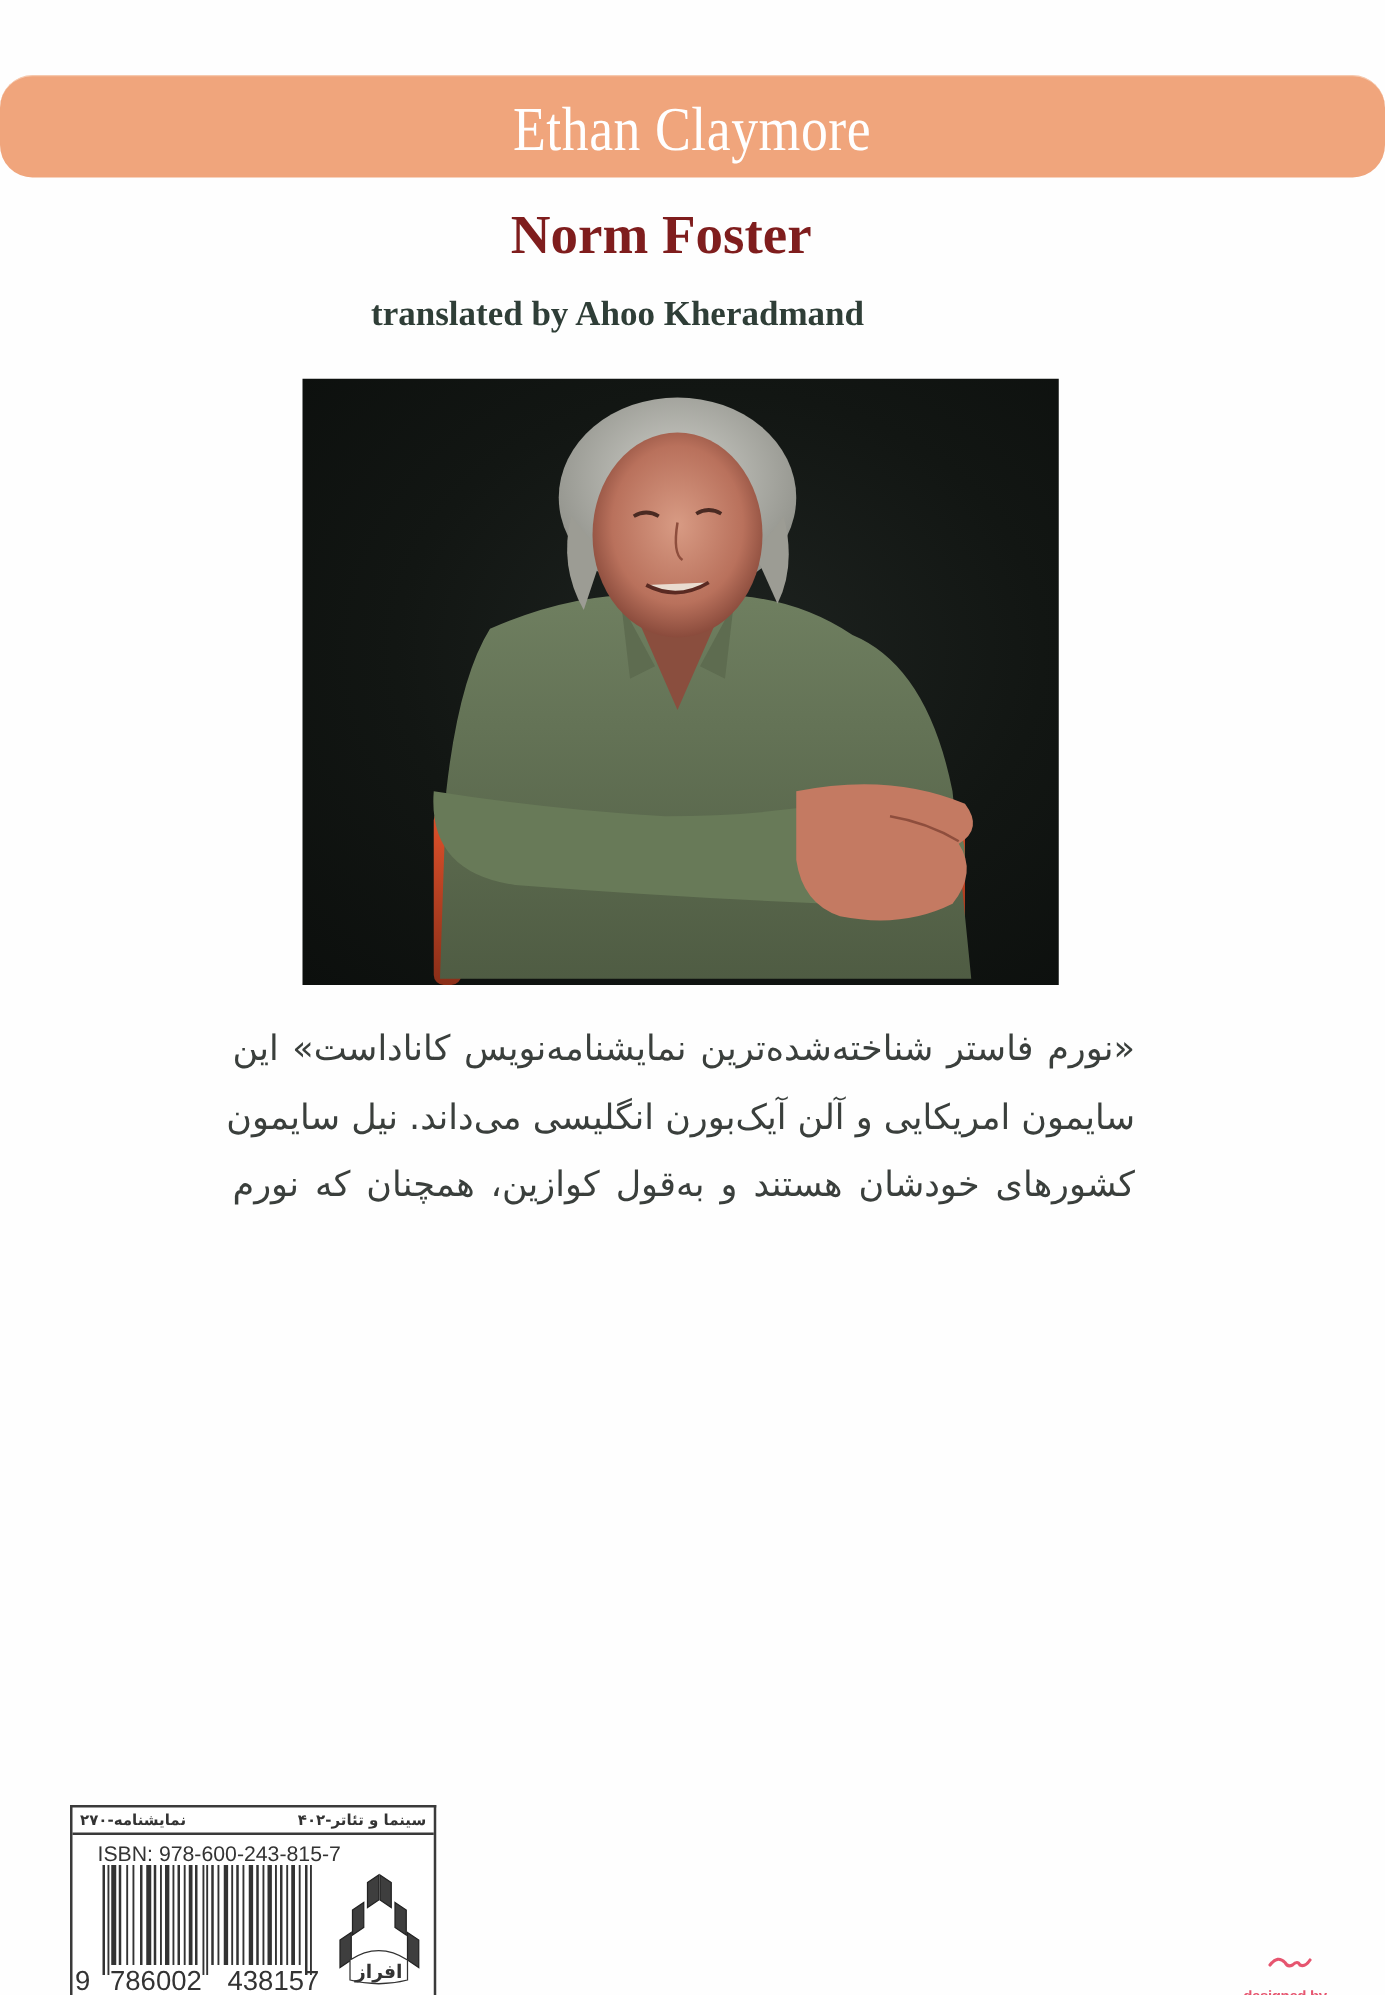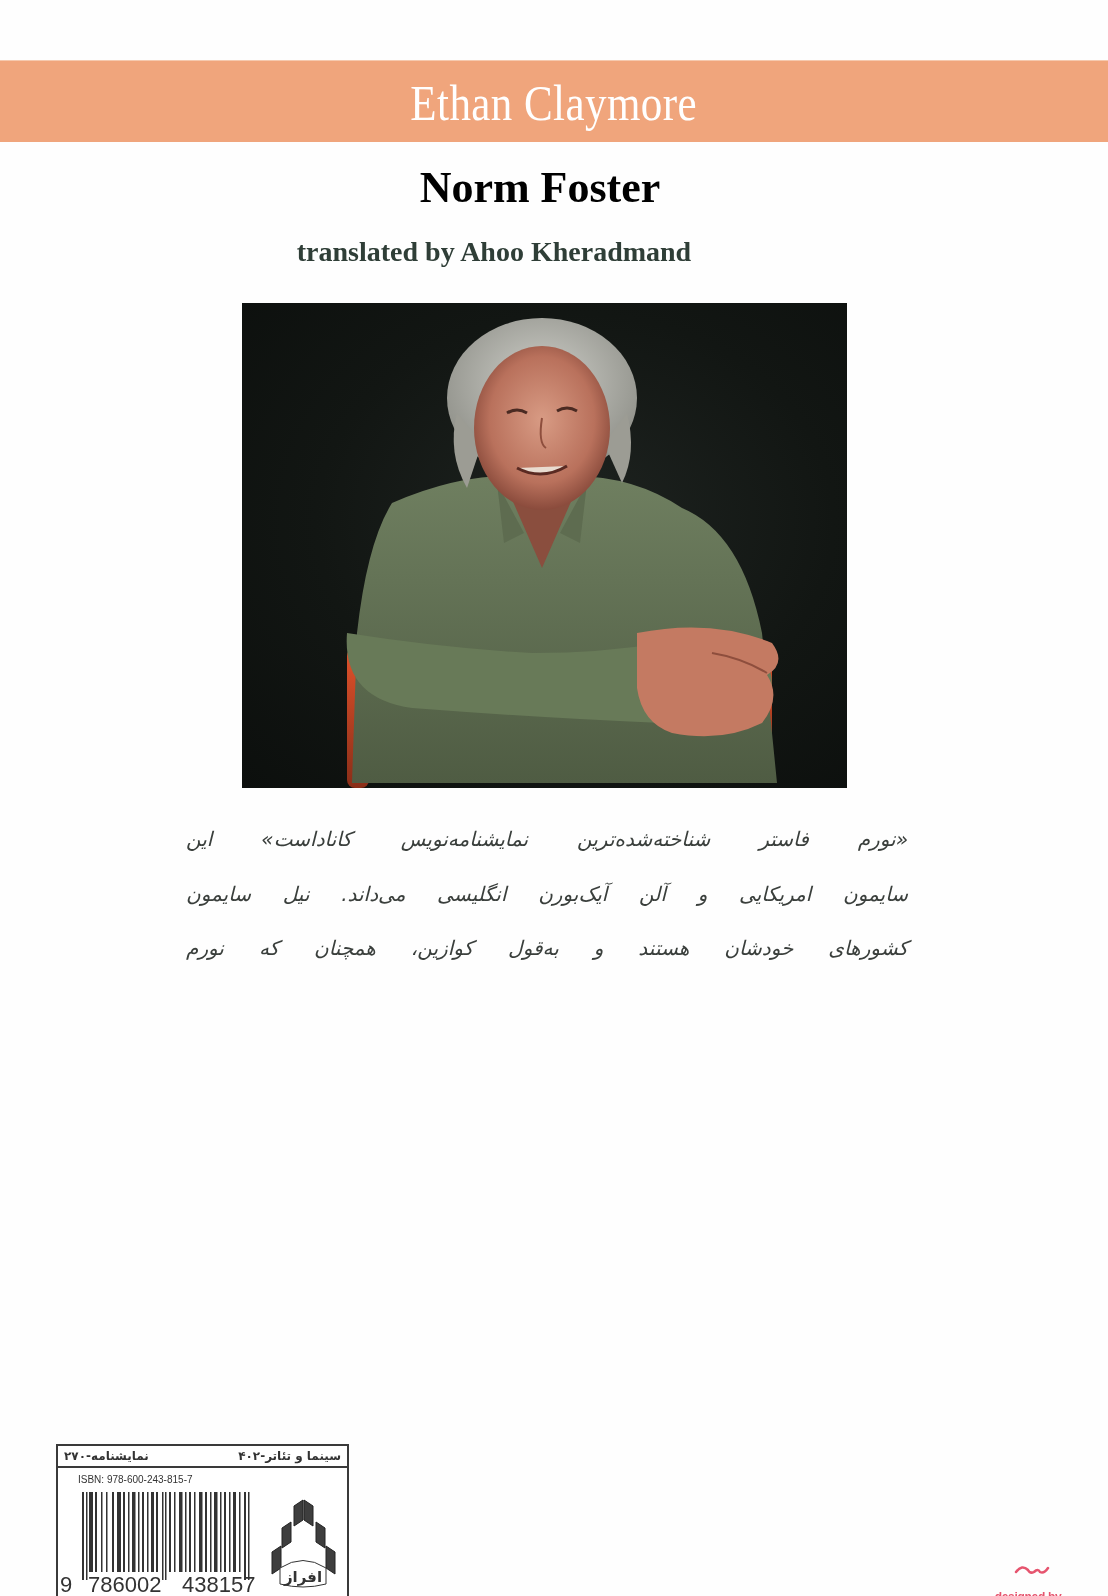--- a/index.html
+++ b/index.html
@@ -3,70 +3,69 @@
   <meta charset="utf-8">
   <style>
     * { box-sizing: border-box; margin: 0; padding: 0; }
     html, body { width: 1108px; height: 1596px; background: #fefefe; overflow: hidden; }
     body { position: relative; font-family: "Liberation Serif", serif; color: #2f3a36; }
 
     .band {
       position: absolute; left: 0; top: 60px; width: 1108px; height: 82px;
       background: #f0a57c;
       border-top: 1px solid #f6c9ae;
-      display: flex; align-items: center; justify-content: center;
+      display: flex; align-items: center; justify-content: center; border-radius: 26px;
     }
     .band-title {
       font-family: "Liberation Serif", serif;
       font-size: 50px; color: #ffffff; letter-spacing: 0.5px;
       transform: scaleX(0.86); line-height: 1;
       padding-top: 2px;
     }
 
     .author {
       position: absolute; left: 0; width: 1058px; top: 166px;
-      text-align: center; font-size: 44px; font-weight: bold; color: #000000;
+      text-align: center; font-size: 44px; font-weight: bold; color: #7f1d1d;
       line-height: 1;
-      margin-left: 11px;
     }
     .translator {
       position: absolute; left: 0; width: 988px; top: 238px;
       text-align: center; font-size: 28px; font-weight: bold; color: #2f3e37;
       line-height: 1;
     }
 
     .photo {
       position: absolute; left: 242px; top: 303px; width: 605px; height: 485px;
       background: radial-gradient(ellipse at 55% 45%, #1e2320 0%, #121613 55%, #0c0f0d 100%);
       overflow: hidden;
     }
     .photo svg { position: absolute; left: 0; top: 0; width: 605px; height: 485px; }
 
     .bio {
       position: absolute; left: 186px; top: 812px; width: 722px;
       direction: rtl; text-align: justify; text-align-last: right;
       font-family: "DejaVu Sans", sans-serif;
-      font-size: 20px; line-height: 54.5px; color: #3a3f3c; font-style: italic;
+      font-size: 28px; line-height: 54.5px; color: #3a3f3c;
     }
     .bio-line { display: block; white-space: nowrap; text-align-last: justify; }
     .bio-line.last { text-align-last: right; }
 
     .isbn-box {
       position: absolute; left: 56px; top: 1444px; width: 293px; height: 152px;
       border: 2px solid #3a3a3a; border-bottom: none; background: #fff;
     }
     .isbn-head {
       height: 22px; border-bottom: 2px solid #3a3a3a;
       display: flex; justify-content: space-between; align-items: center;
       padding: 0 6px; direction: rtl;
       font-family: "DejaVu Sans", sans-serif; font-weight: bold; font-size: 12px; color: #333;
     }
     .isbn-text {
       position: absolute; left: 20px; top: 28px;
-      font-family: "Liberation Sans", sans-serif; font-size: 10px; color: #333;
+      font-family: "Liberation Sans", sans-serif; font-size: 17px; color: #333;
     }
     .barcode { position: absolute; left: 18px; top: 46px; width: 180px; height: 90px; }
     .barcode-nums {
       position: absolute; left: 2px; top: 126px;
       font-family: "Liberation Sans", sans-serif; font-size: 22px; color: #333;
       letter-spacing: 0px; white-space: nowrap;
     }
     .barcode-nums span { display: inline-block; }
     .publisher-logo { position: absolute; left: 206px; top: 52px; width: 78px; height: 92px; }
 

